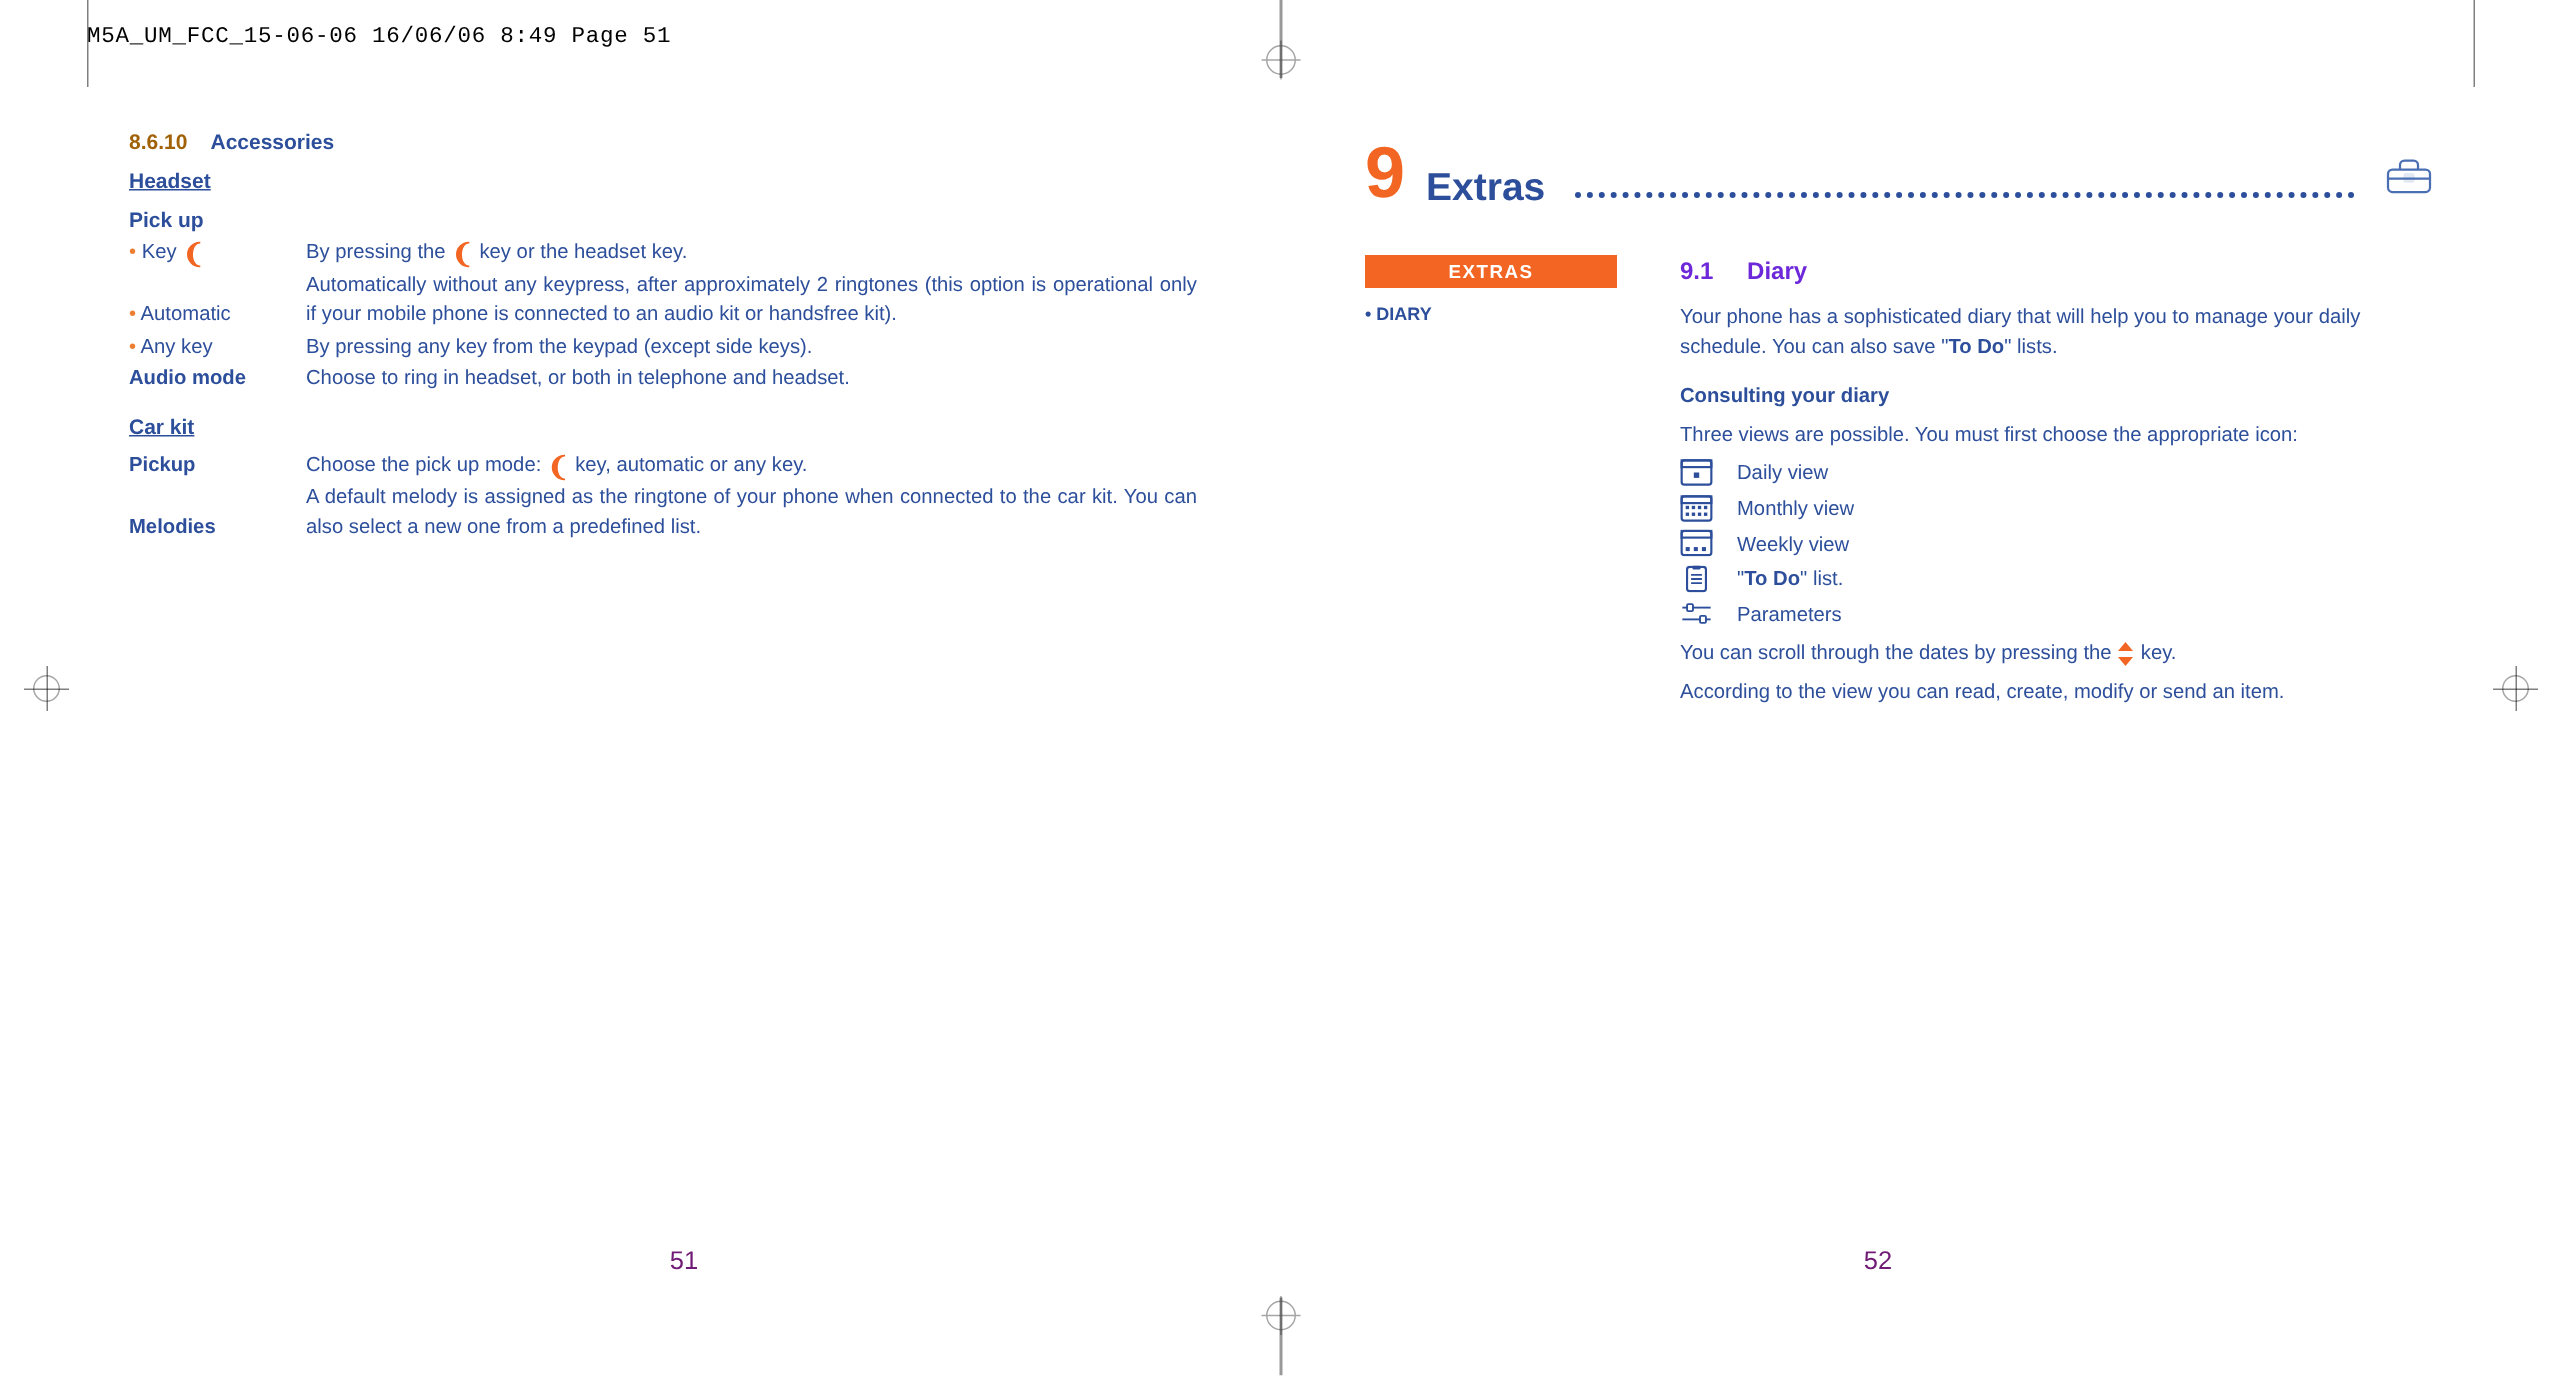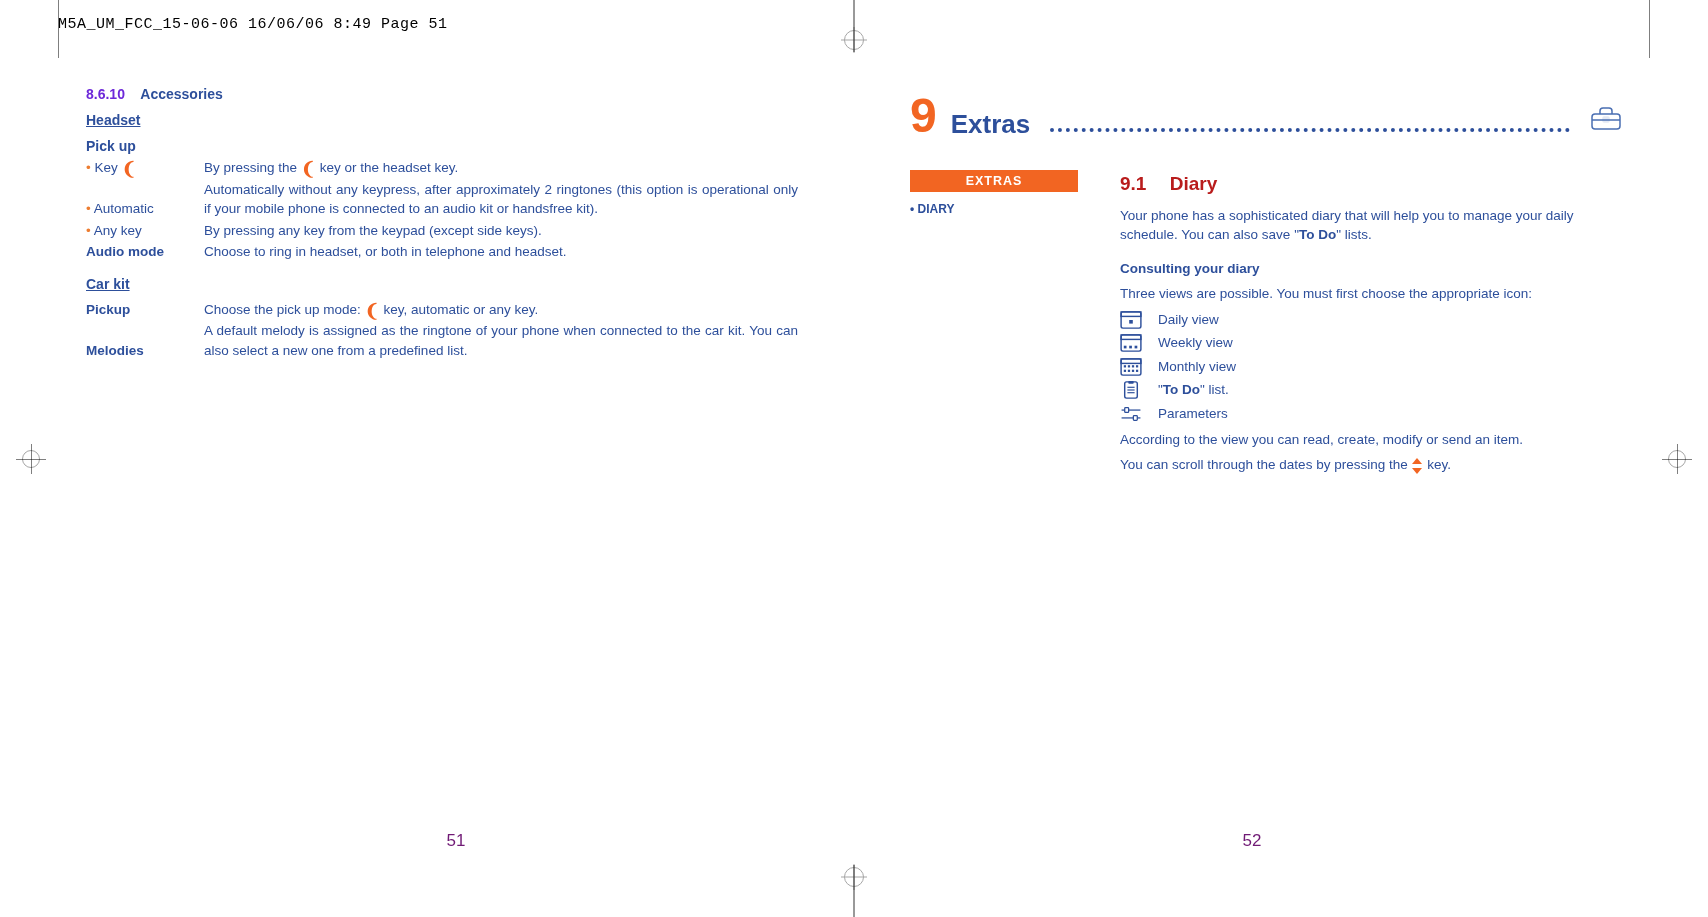--- a/index.html
+++ b/index.html
@@ -92,21 +92,21 @@
     position: relative;
     padding: 28px 56px 0 28px;
     box-sizing: border-box;
   }
   .page.right { padding: 28px 28px 0 56px; }
   h4.section-heading {
     margin: 0 0 8px 0;
     font-size: 14px;
     font-weight: 700;
   }
-  h4.section-heading .num { color:#6d28d9; margin-right:12px;}
+  h4.section-heading .num { color:#a16207; margin-right:12px;}
   h4.section-heading .txt { color:#2d4f9b;}
   .blue-uline {
     color:#2d4f9b;
     font-weight:700;
     text-decoration: underline;
     font-size:14px;
     display:inline-block;
     margin: 2px 0 6px;
   }
   .blue-bold {
@@ -214,22 +214,22 @@
   }
 
   .content {
     flex: 1 1 auto;
     color:#2d4f9b;
     font-size:13.5px;
     line-height:1.45;
   }
   .content h3 {
     margin:0 0 8px 0;
-    color:#b91c1c;
-    font-size:19px;
+    color:#6d28d9;
+    font-size:16px;
     font-weight:700;
   }
   .content h3 .n { margin-right: 18px; }
   .content p { margin: 6px 0; }
   .content .sub { font-weight:700; margin-top:14px; margin-bottom:6px; }
   .ico-row { display:flex; align-items:center; gap:16px; margin:4px 0;}
   .ico {
     width:22px; height:18px; flex:0 0 22px;
     display:flex; align-items:center; justify-content:center;
   }
@@ -357,34 +357,20 @@
 
         <div class="ico-row">
           <span class="ico">
             <svg viewBox="0 0 24 20">
                 <rect x="1" y="1" width="22" height="18" rx="2" fill="none" stroke="#2d4f9b" stroke-width="1.6"></rect>
                 <rect x="1" y="1" width="22" height="5" fill="none" stroke="#2d4f9b" stroke-width="1.6"></rect>
                 <rect x="10" y="10" width="4" height="4" fill="#2d4f9b"></rect>
               </svg>
           </span>
           <span>Daily view</span>
-        </div>
-        <div class="ico-row">
-          <span class="ico">
-            <svg viewBox="0 0 24 20">
-                <rect x="1" y="1" width="22" height="18" rx="2" fill="none" stroke="#2d4f9b" stroke-width="1.6"></rect>
-                <rect x="1" y="1" width="22" height="5" fill="none" stroke="#2d4f9b" stroke-width="1.6"></rect>
-                <g fill="#2d4f9b">
-                  <rect x="4" y="13" width="3" height="3"></rect>
-                  <rect x="10" y="13" width="3" height="3"></rect>
-                  <rect x="16" y="13" width="3" height="3"></rect>
-                </g>
-              </svg>
-          </span>
-          <span>Weekly view</span>
         </div>
         <div class="ico-row">
           <span class="ico">
             <svg viewBox="0 0 24 20">
                 <rect x="1" y="1" width="22" height="18" rx="2" fill="none" stroke="#2d4f9b" stroke-width="1.6"></rect>
                 <rect x="1" y="1" width="22" height="5" fill="none" stroke="#2d4f9b" stroke-width="1.6"></rect>
                 <g fill="#2d4f9b">
                   <rect x="4" y="8" width="2.5" height="2.5"></rect>
                   <rect x="8.5" y="8" width="2.5" height="2.5"></rect>
                   <rect x="13" y="8" width="2.5" height="2.5"></rect>
@@ -394,20 +380,34 @@
                   <rect x="13" y="13" width="2.5" height="2.5"></rect>
                   <rect x="17.5" y="13" width="2.5" height="2.5"></rect>
                 </g>
               </svg>
           </span>
           <span>Monthly view</span>
         </div>
         <div class="ico-row">
           <span class="ico">
             <svg viewBox="0 0 24 20">
+                <rect x="1" y="1" width="22" height="18" rx="2" fill="none" stroke="#2d4f9b" stroke-width="1.6"></rect>
+                <rect x="1" y="1" width="22" height="5" fill="none" stroke="#2d4f9b" stroke-width="1.6"></rect>
+                <g fill="#2d4f9b">
+                  <rect x="4" y="13" width="3" height="3"></rect>
+                  <rect x="10" y="13" width="3" height="3"></rect>
+                  <rect x="16" y="13" width="3" height="3"></rect>
+                </g>
+              </svg>
+          </span>
+          <span>Weekly view</span>
+        </div>
+        <div class="ico-row">
+          <span class="ico">
+            <svg viewBox="0 0 24 20">
                 <rect x="5" y="1" width="14" height="18" rx="2" fill="none" stroke="#2d4f9b" stroke-width="1.6"></rect>
                 <rect x="9" y="0" width="6" height="3" rx="1" fill="#2d4f9b"></rect>
                 <line x1="8" y1="7" x2="16" y2="7" stroke="#2d4f9b" stroke-width="1.3"></line>
                 <line x1="8" y1="10" x2="16" y2="10" stroke="#2d4f9b" stroke-width="1.3"></line>
                 <line x1="8" y1="13" x2="16" y2="13" stroke="#2d4f9b" stroke-width="1.3"></line>
               </svg>
           </span>
           <span>
             <span>"</span><span class="bold-in">To Do</span><span>" list.</span>
           </span>
@@ -419,31 +419,31 @@
                   <line x1="2" y1="5" x2="26" y2="5"></line>
                   <line x1="2" y1="15" x2="26" y2="15"></line>
                   <rect x="6" y="2" width="5" height="6" rx="1" fill="#fff"></rect>
                   <rect x="17" y="12" width="5" height="6" rx="1" fill="#fff"></rect>
                 </g>
               </svg>
           </span>
           <span>Parameters</span>
         </div>
 
-        <p>According to the view you can read, create, modify or send an item.</p>
-
         <p>
           <span>You can scroll through the dates by pressing the </span>
           <span class="arrow-key">
             <svg width="12" height="16" viewBox="0 0 12 16" style="vertical-align:middle">
                 <polygon points="6,0 11,6 1,6" fill="#f26522"></polygon>
                 <polygon points="6,16 11,10 1,10" fill="#f26522"></polygon>
               </svg>
           </span>
           <span> key.</span>
         </p>
 
+        <p>According to the view you can read, create, modify or send an item.</p>
+
       </div>
     </div>
 
     <div class="page-num">52</div>
   </div>
 </div>
 
 </body></html>

